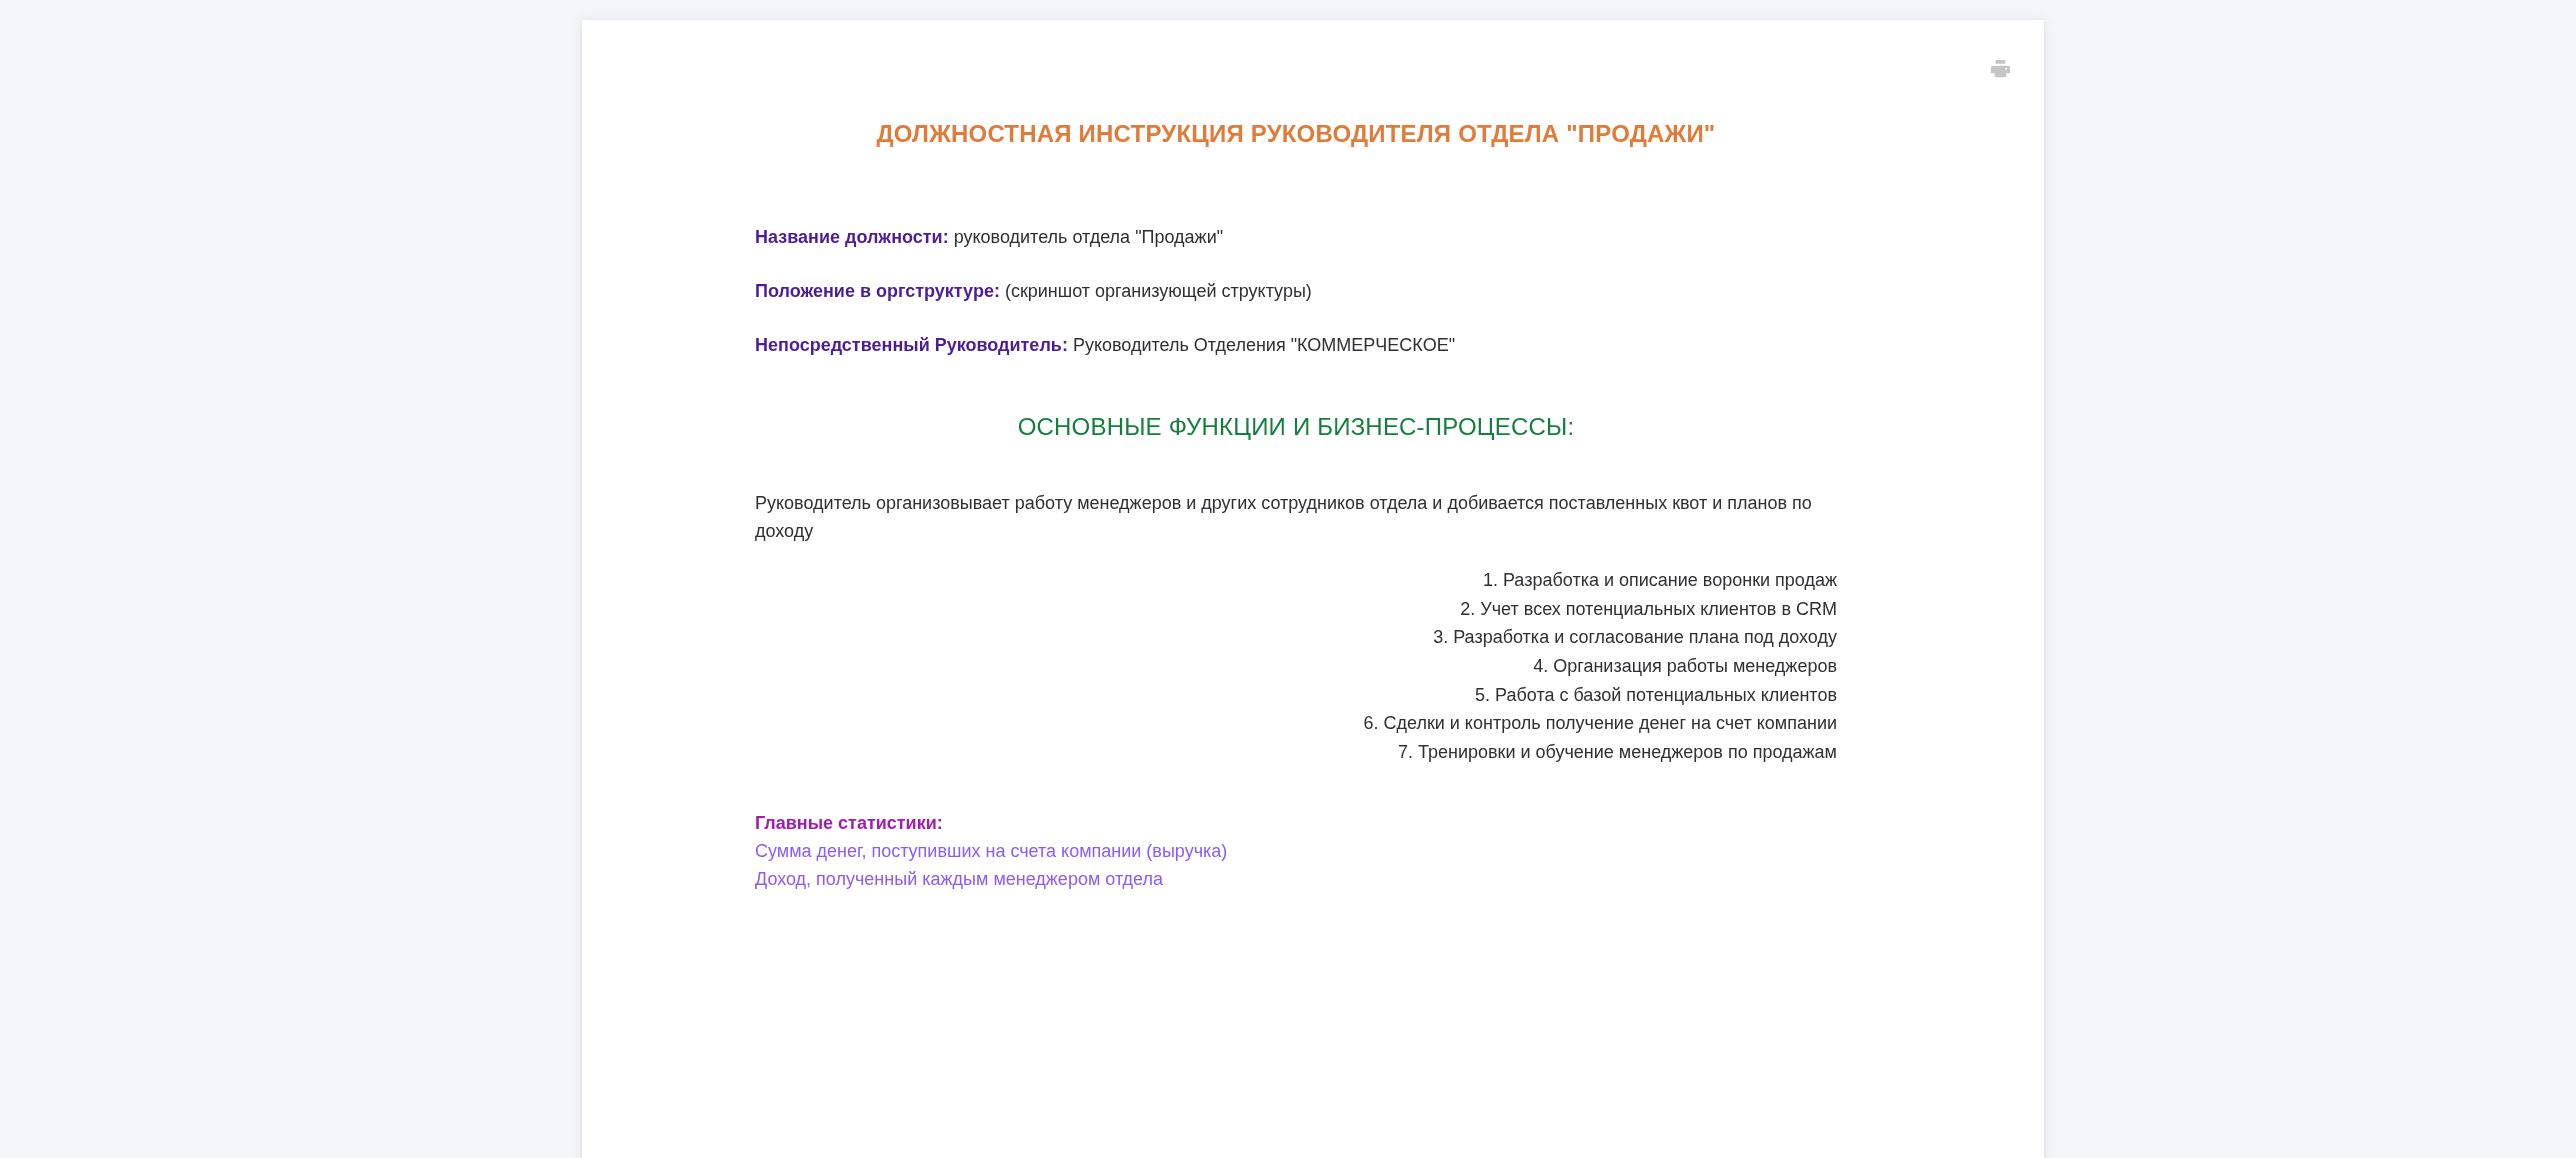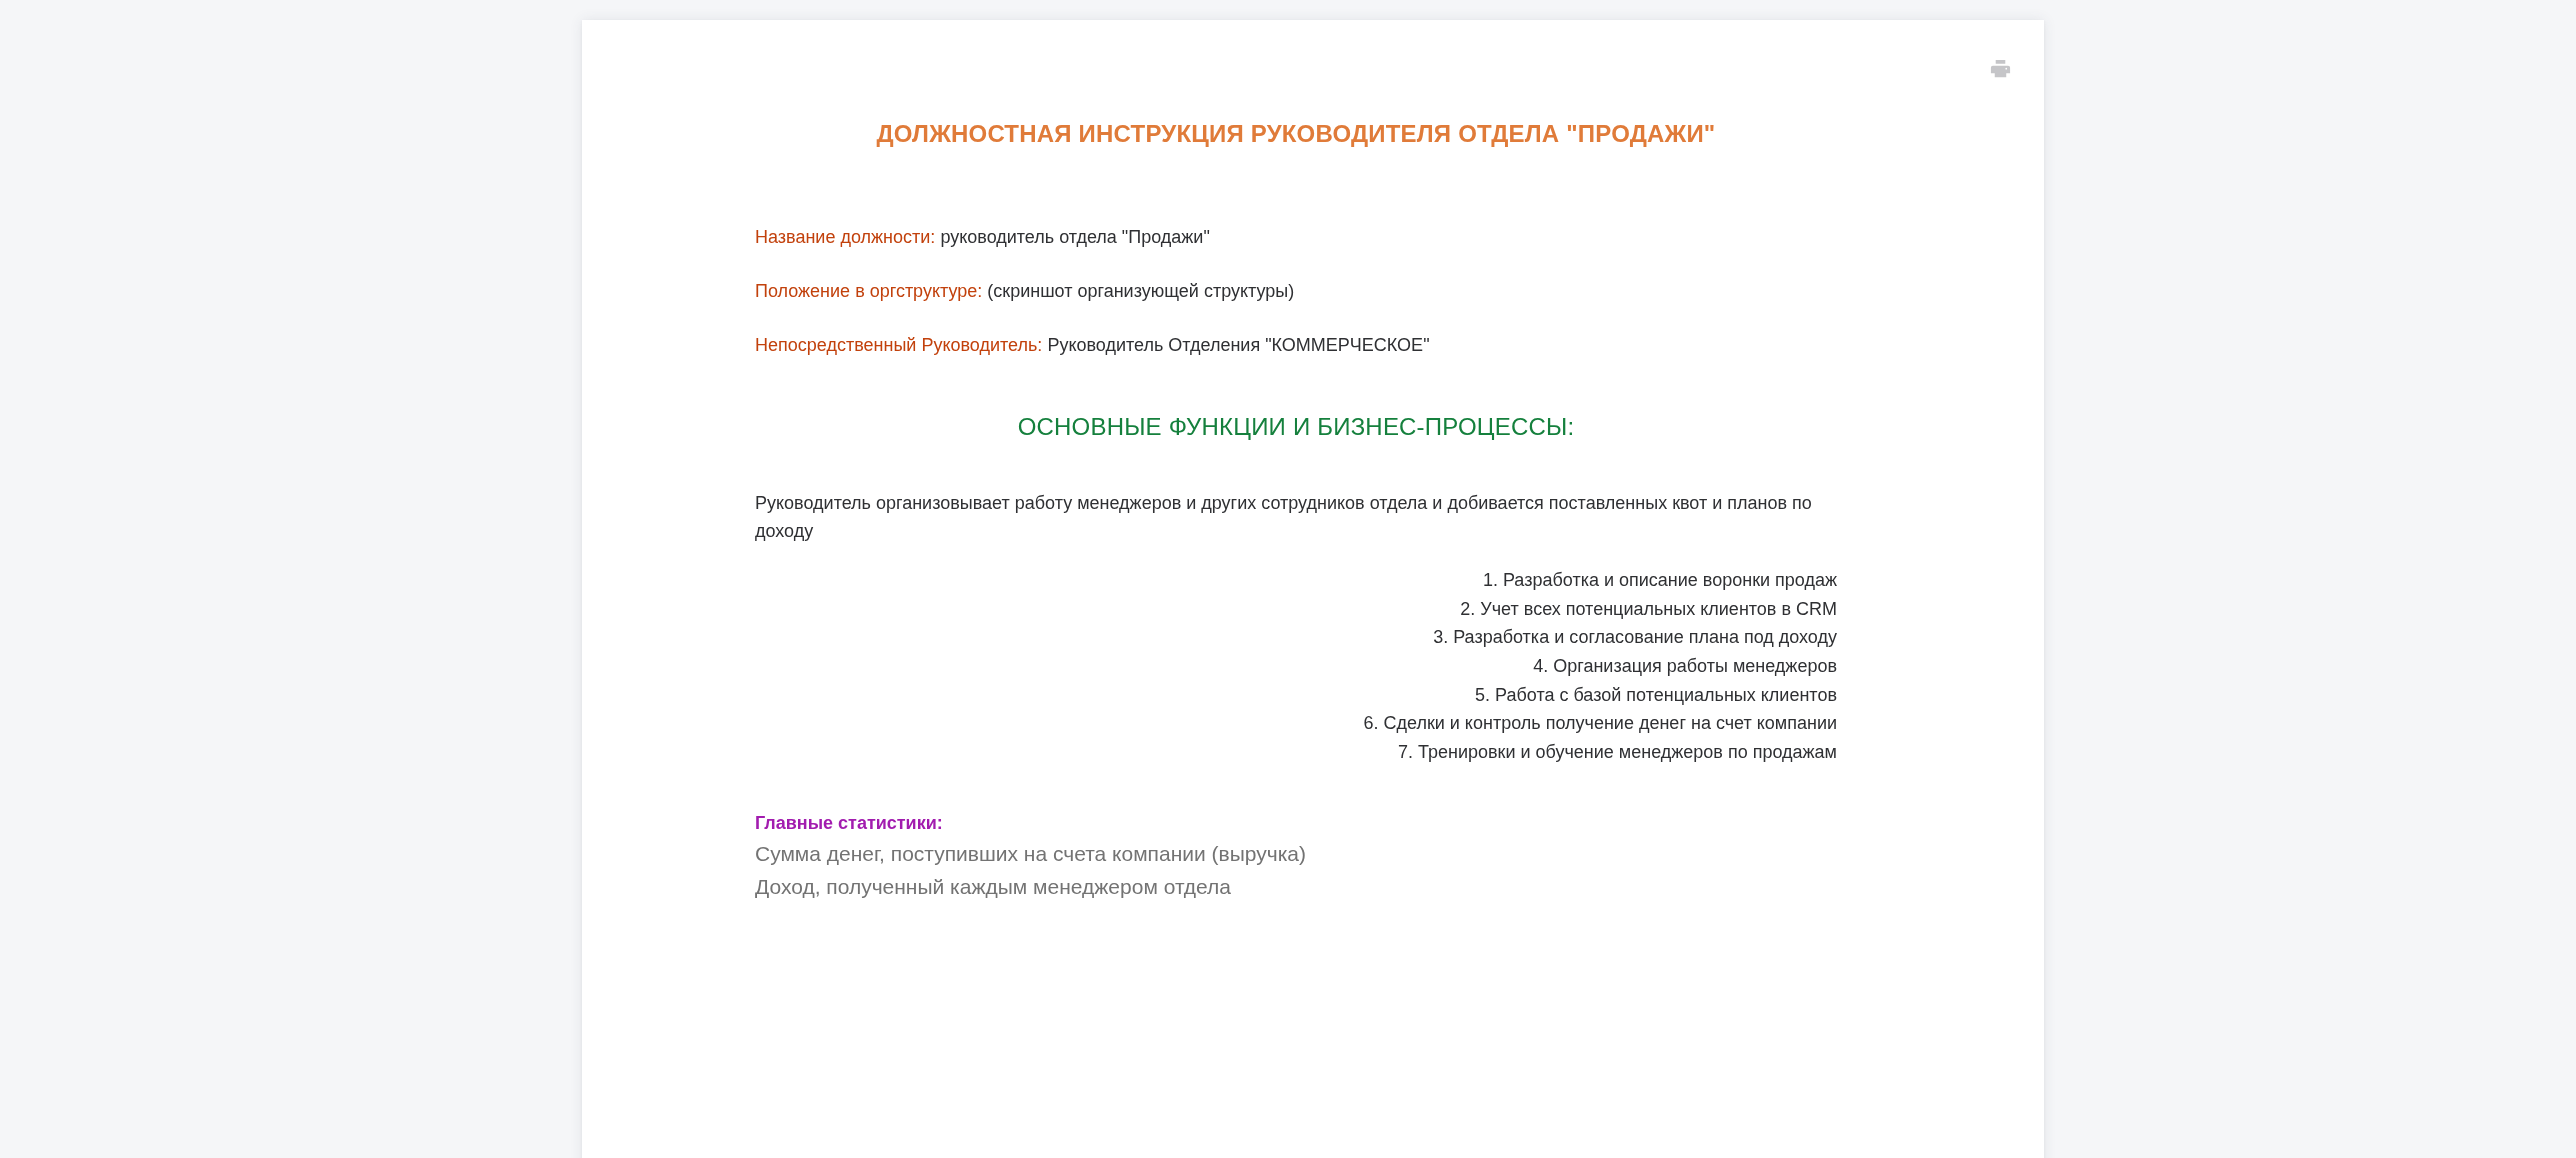--- a/index.html
+++ b/index.html
@@ -76,22 +76,22 @@
 
   .field-line {
     color: #2f3033;
     font-size: 18px;
     line-height: 1.45;
     margin-bottom: 28px;
     font-weight: 400;
   }
   .field-line:last-child { margin-bottom: 0; }
   .field-line b {
-    font-weight: 400;
-    color: #c2410c;
+    font-weight: 700;
+    color: #4c1d95;
   }
 
   .section-heading {
     text-align: center;
     color: #15803d;
     font-size: 24px;
     font-weight: 400;
     letter-spacing: 0.2px;
     margin-top: 55px;
   }
@@ -128,22 +128,22 @@
 
   .stats-block { margin-top: 44px; }
   .stats-title {
     color: #a21caf;
     font-size: 18px;
     font-weight: 700;
     line-height: 1.45;
   }
   .stats-list {
     list-style: none;
-    color: #737373;
-    font-size: 21px;
+    color: #8b5cf6;
+    font-size: 18px;
   }
   .stats-list li { line-height: 1.59; }
 </style>
 </head>
 <body>
 
 <div class="viewport">
 
   <div class="doc-sheet">
 

